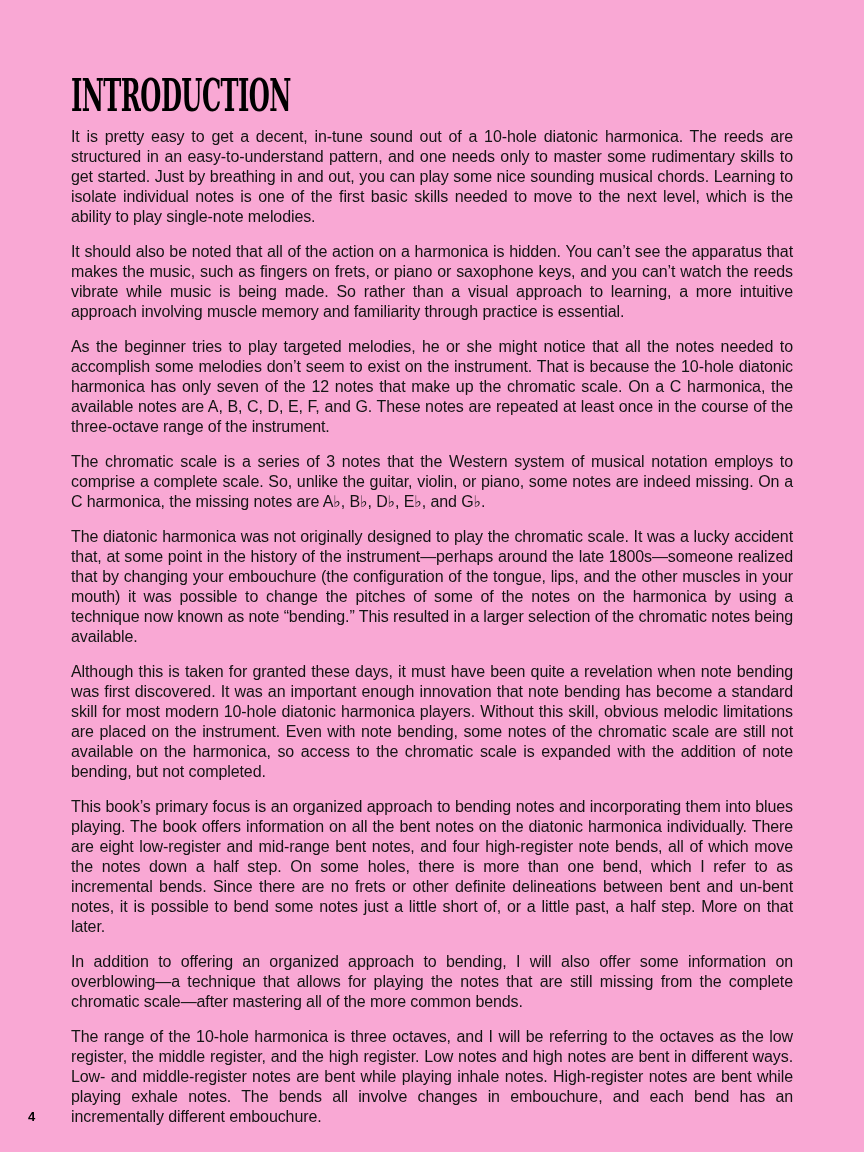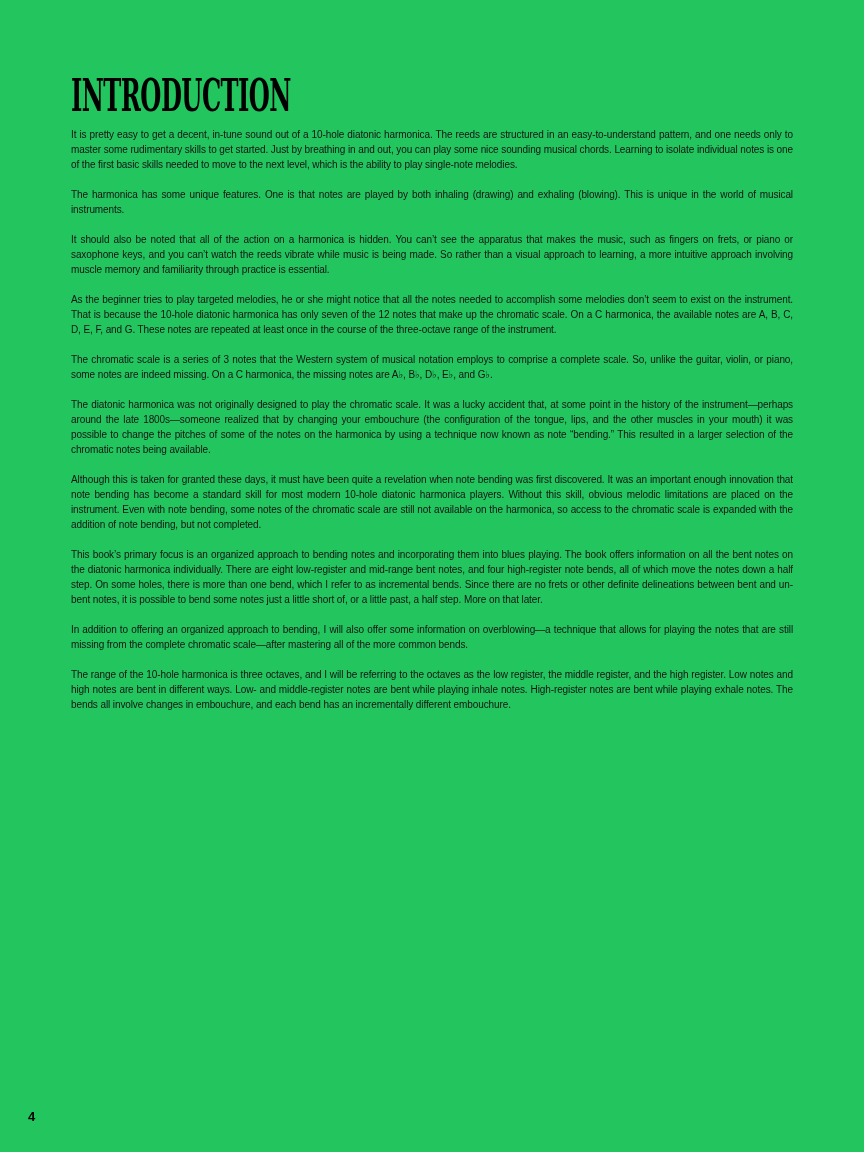--- a/index.html
+++ b/index.html
@@ -4,21 +4,21 @@
 <style>
   html, body {
     margin: 0;
     padding: 0;
     background: #e8e8e8;
   }
   .page {
     position: relative;
     width: 864px;
     height: 1152px;
-    background: #22c55e;
+    background: #f9a8d4;
     font-family: "Liberation Sans", sans-serif;
     color: #141414;
     overflow: hidden;
     margin: 0 auto;
   }
   .content {
     position: absolute;
     left: 71px;
     top: 74px;
     width: 722px;
@@ -29,22 +29,22 @@
     font-size: 44px;
     line-height: 1.0;
     margin: 0 0 9px 0;
     letter-spacing: -1px;
     transform: scaleX(0.55);
     transform-origin: left bottom;
     white-space: nowrap;
     color: #000000;
   }
   .body-text p {
-    font-size: 10px;
-    line-height: 15px;
+    font-size: 16px;
+    line-height: 20px;
     letter-spacing: -0.1px;
     text-align: justify;
     margin: 0 0 15px 0;
   }
   .page-number {
     position: absolute;
     left: 28px;
     bottom: 28px;
     font-size: 13px;
     font-weight: bold;
@@ -52,21 +52,20 @@
   }
 </style>
 </head>
 <body>
 
 <div class="page">
   <div class="content">
     <h1 class="title">INTRODUCTION</h1>
     <div class="body-text">
       <p>It is pretty easy to get a decent, in-tune sound out of a 10-hole diatonic harmonica. The reeds are structured in an easy-to-understand pattern, and one needs only to master some rudimentary skills to get started. Just by breathing in and out, you can play some nice sounding musical chords. Learning to isolate individual notes is one of the first basic skills needed to move to the next level, which is the ability to play single-note melodies.</p>
-      <p>The harmonica has some unique features. One is that notes are played by both inhaling (drawing) and exhaling (blowing). This is unique in the world of musical instruments.</p>
       <p>It should also be noted that all of the action on a harmonica is hidden. You can’t see the apparatus that makes the music, such as fingers on frets, or piano or saxophone keys, and you can’t watch the reeds vibrate while music is being made. So rather than a visual approach to learning, a more intuitive approach involving muscle memory and familiarity through practice is essential.</p>
       <p>As the beginner tries to play targeted melodies, he or she might notice that all the notes needed to accomplish some melodies don’t seem to exist on the instrument. That is because the 10-hole diatonic harmonica has only seven of the 12 notes that make up the chromatic scale. On a C harmonica, the available notes are A, B, C, D, E, F, and G. These notes are repeated at least once in the course of the three-octave range of the instrument.</p>
       <p>The chromatic scale is a series of 3 notes that the Western system of musical notation employs to comprise a complete scale. So, unlike the guitar, violin, or piano, some notes are indeed missing. On a C harmonica, the missing notes are A♭, B♭, D♭, E♭, and G♭.</p>
       <p>The diatonic harmonica was not originally designed to play the chromatic scale. It was a lucky accident that, at some point in the history of the instrument—perhaps around the late 1800s—someone realized that by changing your embouchure (the configuration of the tongue, lips, and the other muscles in your mouth) it was possible to change the pitches of some of the notes on the harmonica by using a technique now known as note “bending.” This resulted in a larger selection of the chromatic notes being available.</p>
       <p>Although this is taken for granted these days, it must have been quite a revelation when note bending was first discovered. It was an important enough innovation that note bending has become a standard skill for most modern 10-hole diatonic harmonica players. Without this skill, obvious melodic limitations are placed on the instrument. Even with note bending, some notes of the chromatic scale are still not available on the harmonica, so access to the chromatic scale is expanded with the addition of note bending, but not completed.</p>
       <p>This book’s primary focus is an organized approach to bending notes and incorporating them into blues playing. The book offers information on all the bent notes on the diatonic harmonica individually. There are eight low-register and mid-range bent notes, and four high-register note bends, all of which move the notes down a half step. On some holes, there is more than one bend, which I refer to as incremental bends. Since there are no frets or other definite delineations between bent and un-bent notes, it is possible to bend some notes just a little short of, or a little past, a half step. More on that later.</p>
       <p>In addition to offering an organized approach to bending, I will also offer some information on overblowing—a technique that allows for playing the notes that are still missing from the complete chromatic scale—after mastering all of the more common bends.</p>
       <p>The range of the 10-hole harmonica is three octaves, and I will be referring to the octaves as the low register, the middle register, and the high register. Low notes and high notes are bent in different ways. Low- and middle-register notes are bent while playing inhale notes. High-register notes are bent while playing exhale notes. The bends all involve changes in embouchure, and each bend has an incrementally different embouchure.</p>
     </div>
   </div>

